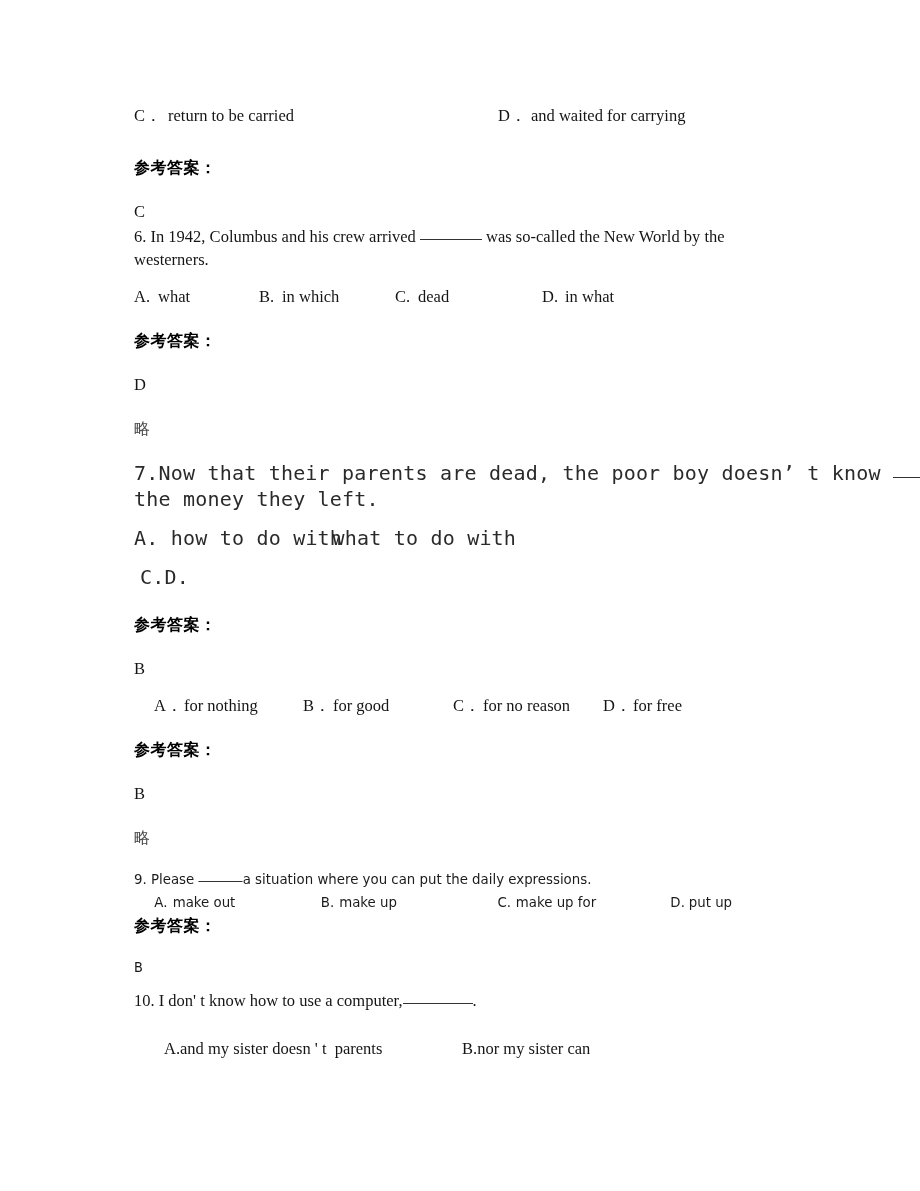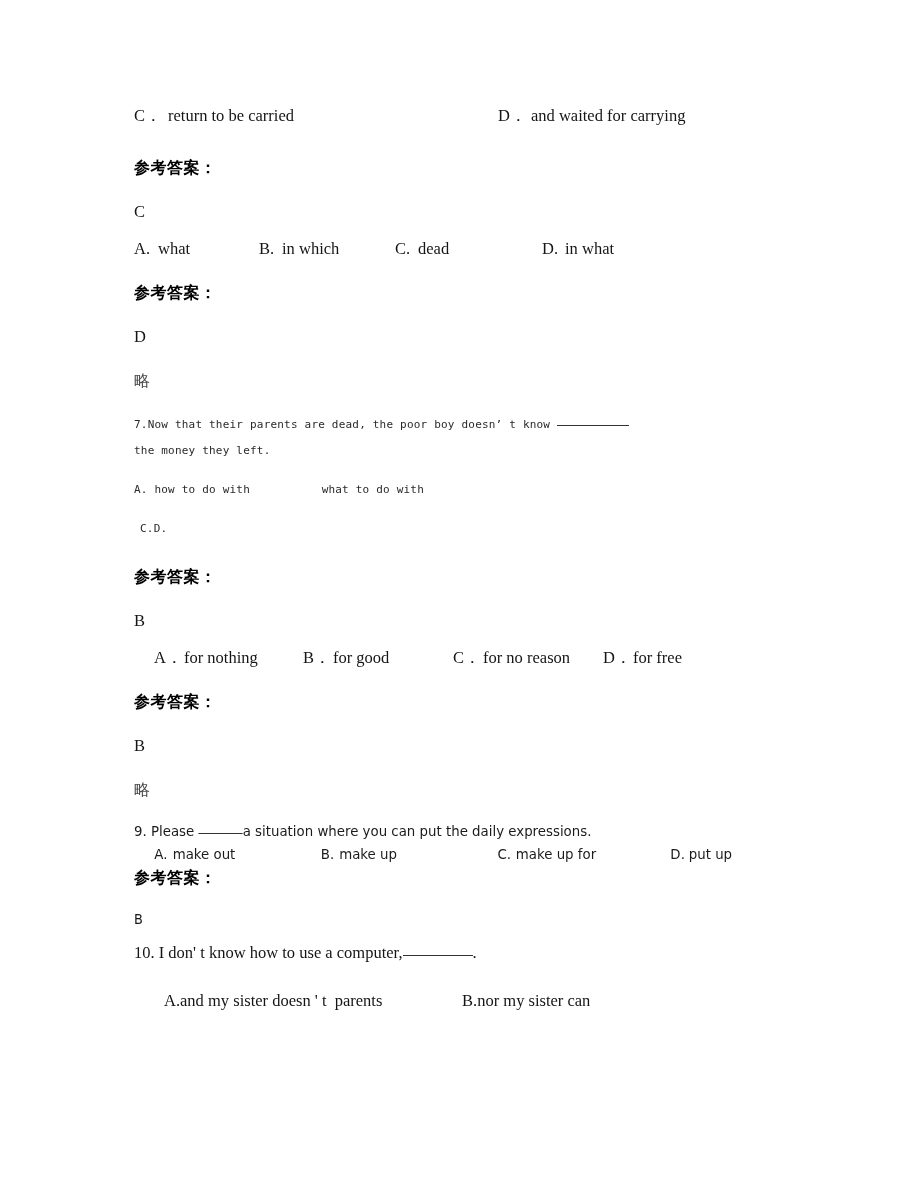--- a/index.html
+++ b/index.html
@@ -36,21 +36,21 @@
 
   
   .serif {
     font-family: "Liberation Serif", "DejaVu Serif", serif;
     font-size: 16.5px;
     line-height: 23px;
     color: #151515;
   }
   .mono {
     font-family: "DejaVu Sans Mono", "Liberation Mono", monospace;
-    font-size: 11px;
+    font-size: 20px;
     line-height: 26px;
     letter-spacing: 0.2px;
     color: #2a2a2a;
   }
   .narrow {
     font-family: "DejaVu Sans", "Liberation Sans", sans-serif;
     font-size: 14.5px;
     line-height: 21px;
     color: #1b1b1b;
     transform: scaleX(0.92);
@@ -130,20 +130,23 @@
     <div class="serif opt-row gap-none">
       <span class="ws" style="width:24px">C．</span>
       <span class="ws" style="width:330px; padding-left:10px">return to be carried</span>
       <span class="ws" style="width:26px">D．</span>
       <span class="ws" style="padding-left:7px">and waited for carrying</span>
     </div>
 
     <div class="ref-head blk gap-lg">参考答案：</div>
     <div class="ans-letter blk gap-md">C</div>
 
+    <div class="serif blk gap-none" style="margin-top:2px">
+      <span class="ws">6. In 1942, Columbus and his crew arrived </span><span class="blank w-q6"></span><span> was so-called the New World by the westerners.</span>
+    </div>
 
     <div class="serif opt-row gap-sm">
       <span class="ws" style="width:19px">A.</span>
       <span class="ws" style="width:101px; padding-left:5px">what</span>
       <span class="ws" style="width:18px">B.</span>
       <span class="ws" style="width:113px; padding-left:5px">in which</span>
       <span class="ws" style="width:18px">C.</span>
       <span class="ws" style="width:124px; padding-left:5px">dead</span>
       <span class="ws" style="width:18px">D.</span>
       <span class="ws" style="padding-left:5px">in what</span>

